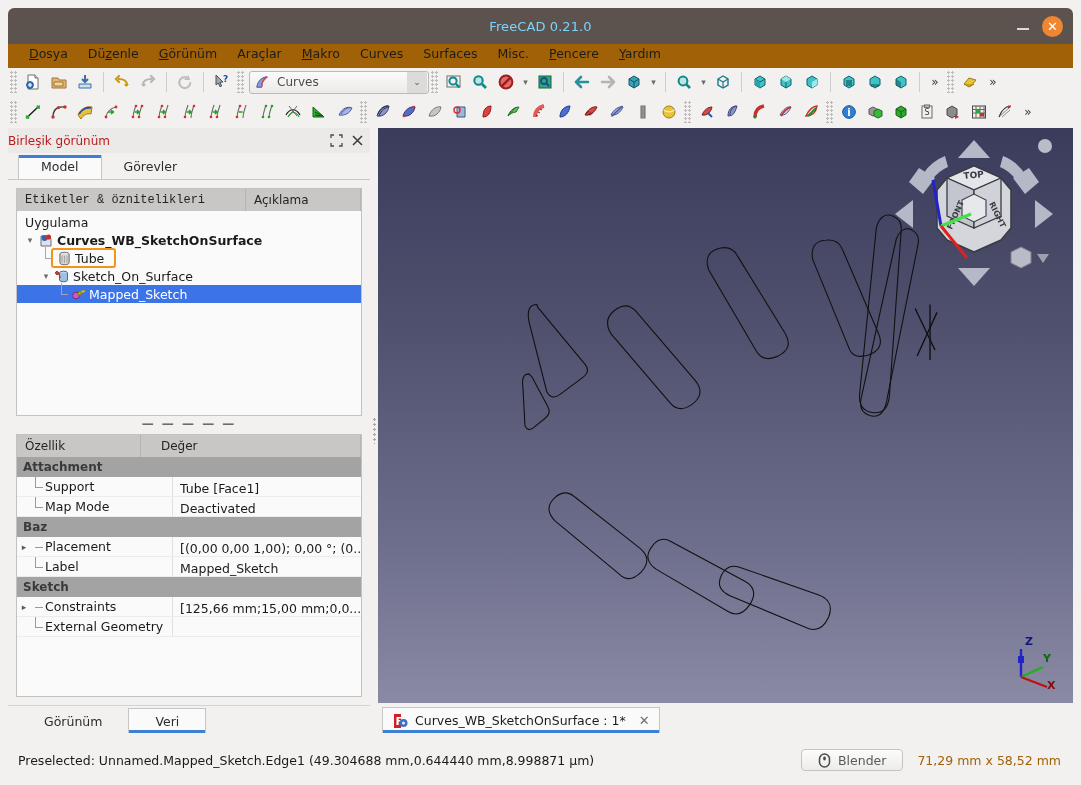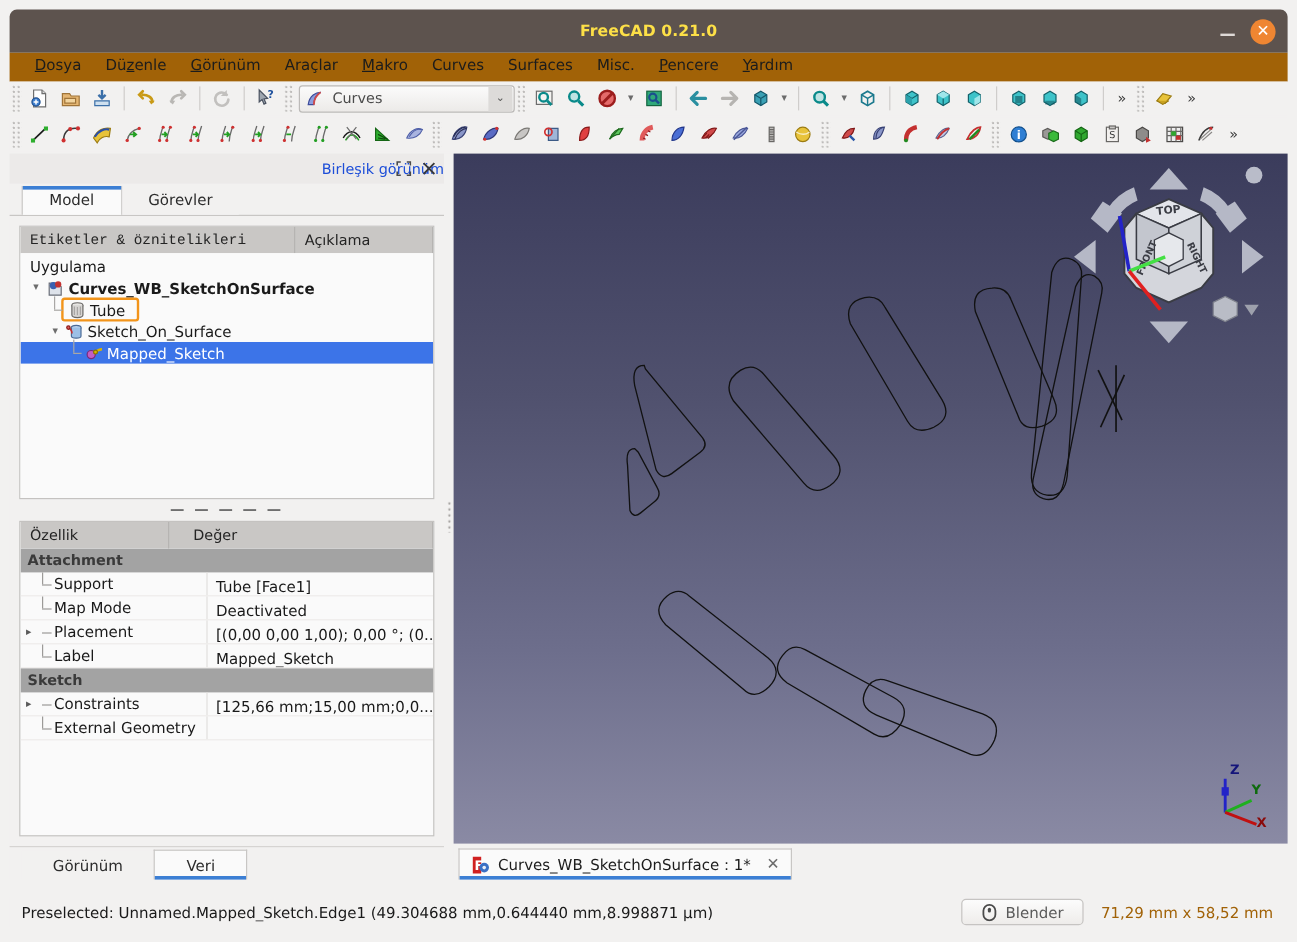--- a/index.html
+++ b/index.html
@@ -26,23 +26,23 @@
     position: absolute;
     left: 8px; top: 8px; right: 8px;
     height: 36px;
     background: #5d534e;
     border-radius: 6px 6px 0 0;
     display: flex;
     align-items: center;
     justify-content: center;
   }
   .title-text {
-    color: #fde047;
+    color: #7dd3fc;
     font-size: 13px;
-    font-weight: bold;
+    font-weight: normal;
     letter-spacing: .1px;
   }
   .win-controls {
     position: absolute;
     right: 10px; top: 0; bottom: 0;
     display: flex; align-items: center; gap: 10px;
   }
   .win-min {
     width: 18px; height: 18px;
     position: relative; cursor: pointer;
@@ -175,23 +175,23 @@
     display: flex;
     flex-direction: column;
     background: #f2f1f0;
     position: relative;
   }
   .combo-header {
     height: 25px;
     background: #eceae9;
     display: flex;
     align-items: center;
-    justify-content: flex-end;
+    justify-content: flex-start;
     position: relative;
-    color: #1d4ed8;
+    color: #b91c1c;
     font-size: 12px;
   }
   .combo-header .hdr-btns {
     position: absolute; right: 6px; top: 0; bottom: 0;
     display: flex; align-items: center; gap: 7px;
   }
   .hdr-ico {
     width: 14px; height: 14px; cursor: pointer;
     color: #4a4a4a;
     display: flex; align-items: center; justify-content: center;
@@ -1080,20 +1080,21 @@
               <div class="pval">Tube [Face1]</div>
             </div>
             <div class="prow">
               <div class="pname">
                 <div style="width: 14px; flex: 0 0 auto;"></div>
                 <div class="p-branch"></div>
                 <span>Map Mode</span>
               </div>
               <div class="pval">Deactivated</div>
             </div>
+            <div class="pgroup">Baz</div>
             <div class="prow">
               <div class="pname">
                 <div class="p-exp">▸</div>
                 <div class="p-branch nostem"></div>
                 <span>Placement</span>
               </div>
               <div class="pval">[(0,00 0,00 1,00); 0,00 °; (0...</div>
             </div>
             <div class="prow">
               <div class="pname">

